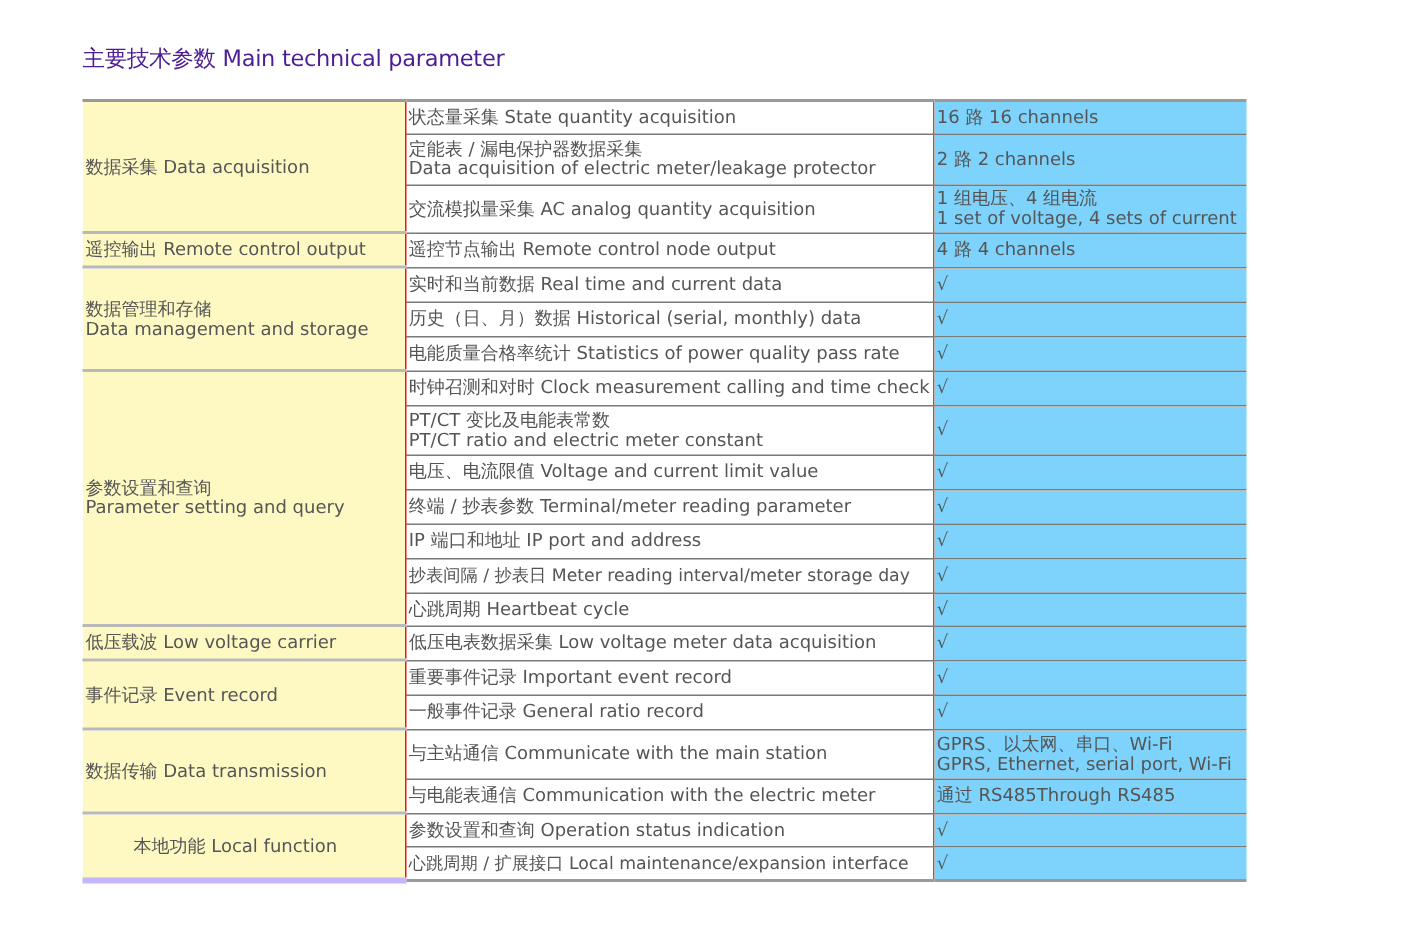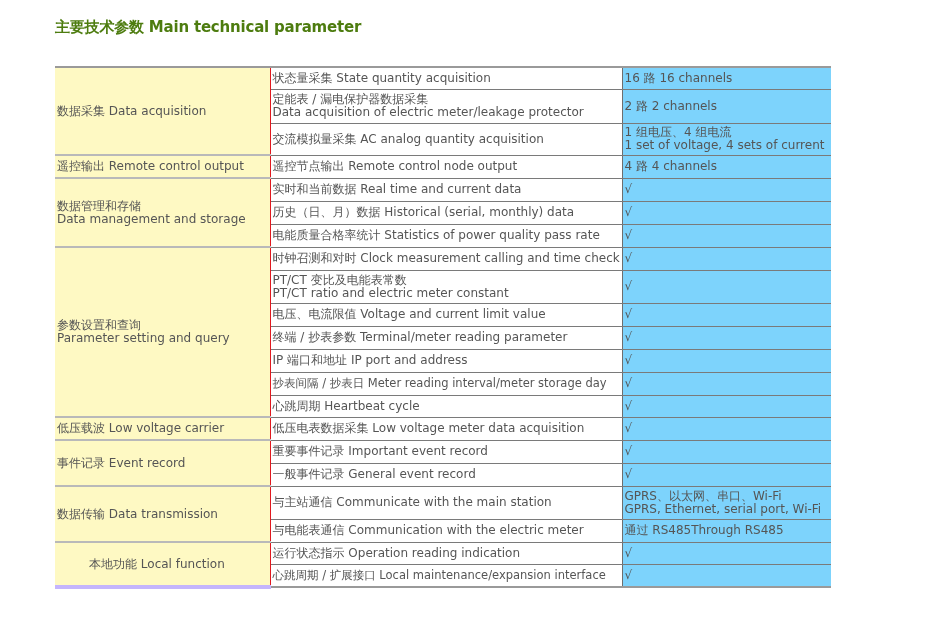--- a/index.html
+++ b/index.html
@@ -1,19 +1,19 @@
 <!DOCTYPE html>
 <html><head>
   <meta charset="utf-8">
   <style>
     html, body { margin: 0; padding: 0; background: #ffffff; }
     body { width: 944px; height: 627px; position: relative; overflow: hidden;
       font-family: "DejaVu Sans", "Liberation Sans", sans-serif; }
-    .title { position: absolute; left: 55px; top: 18px; font-size: 15px; font-weight: bold;
-      color: #4d7c0f; letter-spacing: -0.2px; white-space: nowrap; }
+    .title { position: absolute; left: 55px; top: 30px; font-size: 15px; font-weight: normal;
+      color: #4c1d95; letter-spacing: -0.2px; white-space: nowrap; }
     table.spec { position: absolute; left: 55px; top: 66px; border-collapse: collapse;
       table-layout: fixed; width: 776px; }
     table.spec col.c1 { width: 215px; }
     table.spec col.c2 { width: 352px; }
     table.spec col.c3 { width: 209px; }
     table.spec td { padding: 0 2px; vertical-align: middle;
       font-size: 12px; line-height: 13px; color: #555555; white-space: nowrap; overflow: hidden; }
     td.cat { background: #fef9c3; color: #ffffff; border-top: 2px solid #b9b9b9;
       border-right: 1.5px solid #e0191f; font-size: 12.5px; }
     td.item { border-bottom: 1px solid #7a7a7a; border-right: 1px solid #6e6e6e; background: #fff; }
@@ -187,21 +187,21 @@
         </td>
       <td class="item">
           <span class="l">重要事件记录 Important event record</span>
         </td>
       <td class="val">
           <span class="l">√</span>
         </td>
     </tr>
     <tr style="height:23px">
       <td class="item">
-          <span class="l">一般事件记录 General event record</span>
+          <span class="l">一般事件记录 General ratio record</span>
         </td>
       <td class="val">
           <span class="l">√</span>
         </td>
     </tr>
 
     <tr style="height:33px">
       <td class="cat" rowspan="2">
           <span class="l">数据传输 Data transmission</span>
         </td>
@@ -220,21 +220,21 @@
       <td class="val">
           <span class="l">通过 RS485Through RS485</span>
         </td>
     </tr>
 
     <tr style="height:22px">
       <td class="cat lastcat" rowspan="2">
           <span class="l">本地功能 Local function</span>
         </td>
       <td class="item">
-          <span class="l">运行状态指示 Operation reading indication</span>
+          <span class="l">参数设置和查询 Operation status indication</span>
         </td>
       <td class="val">
           <span class="l">√</span>
         </td>
     </tr>
     <tr class="last" style="height:23px">
       <td class="item" style="font-size:11.5px">
           <span class="l">心跳周期 / 扩展接口 Local maintenance/expansion interface</span>
         </td>
       <td class="val">

